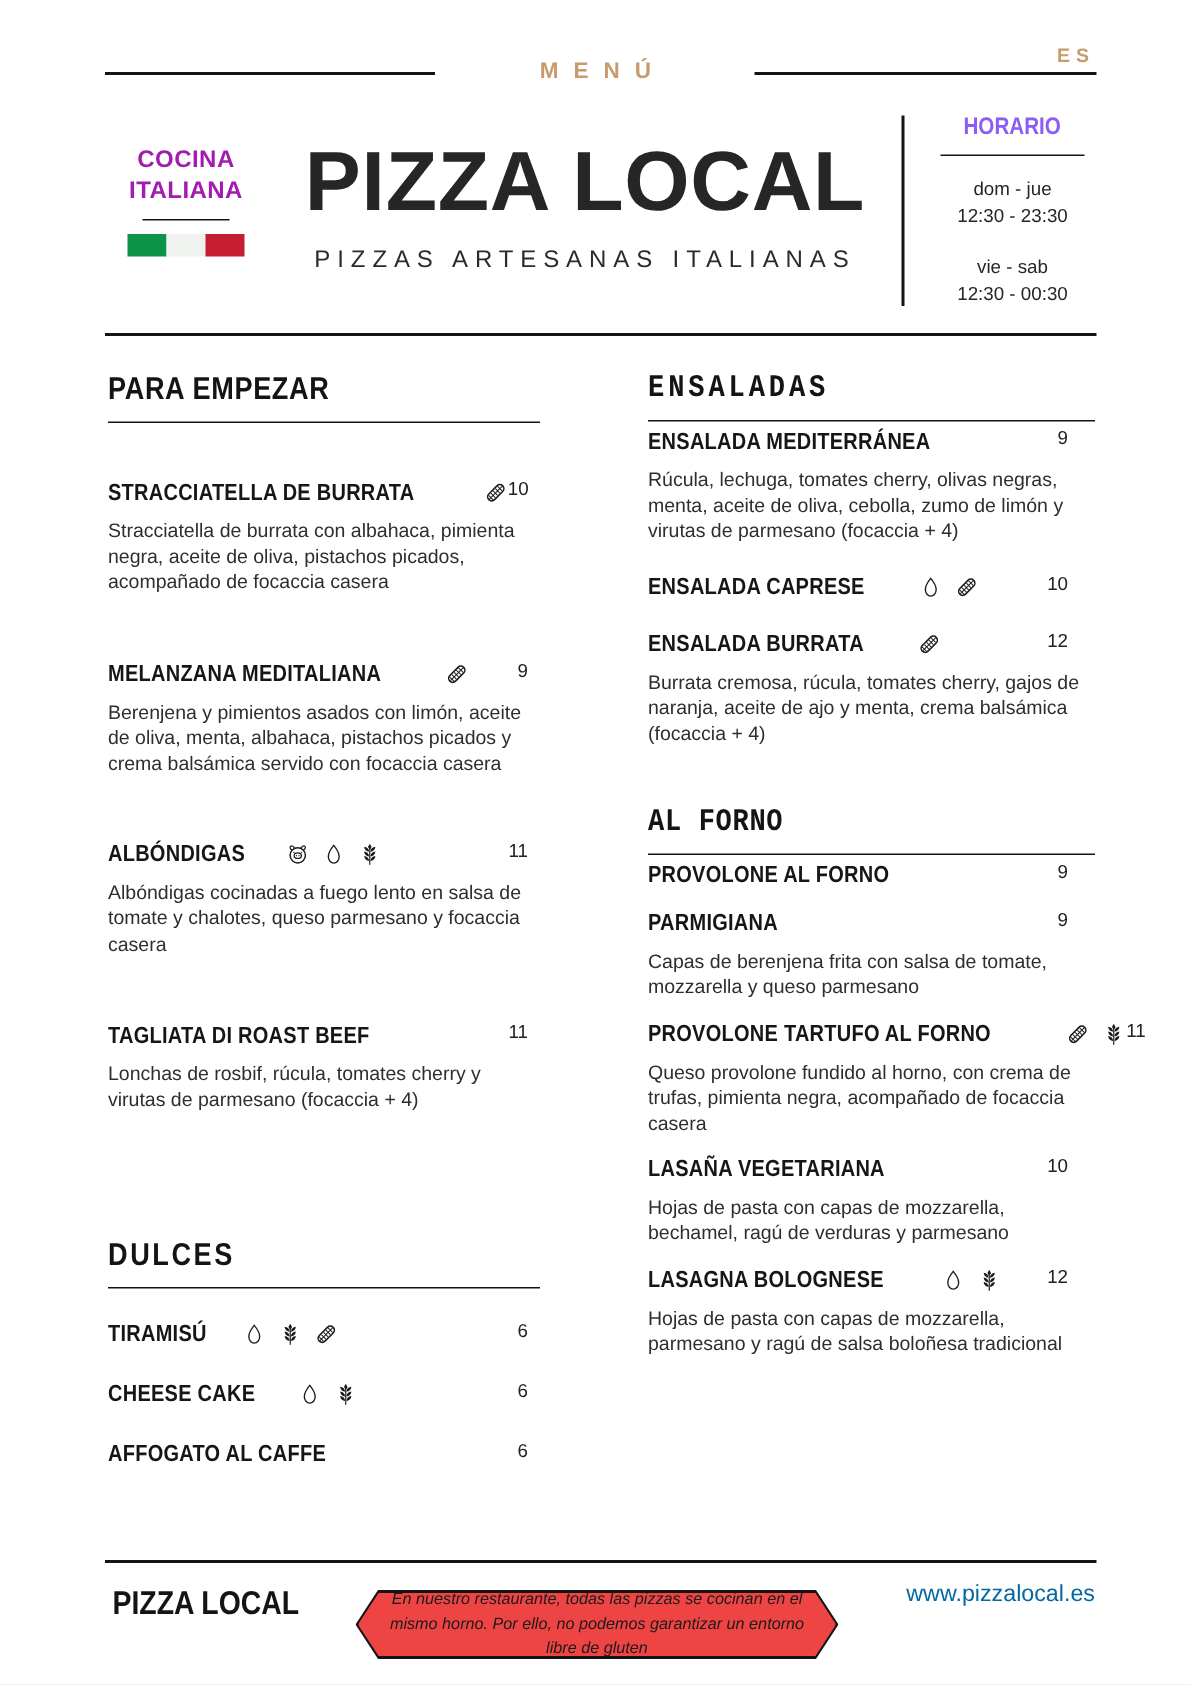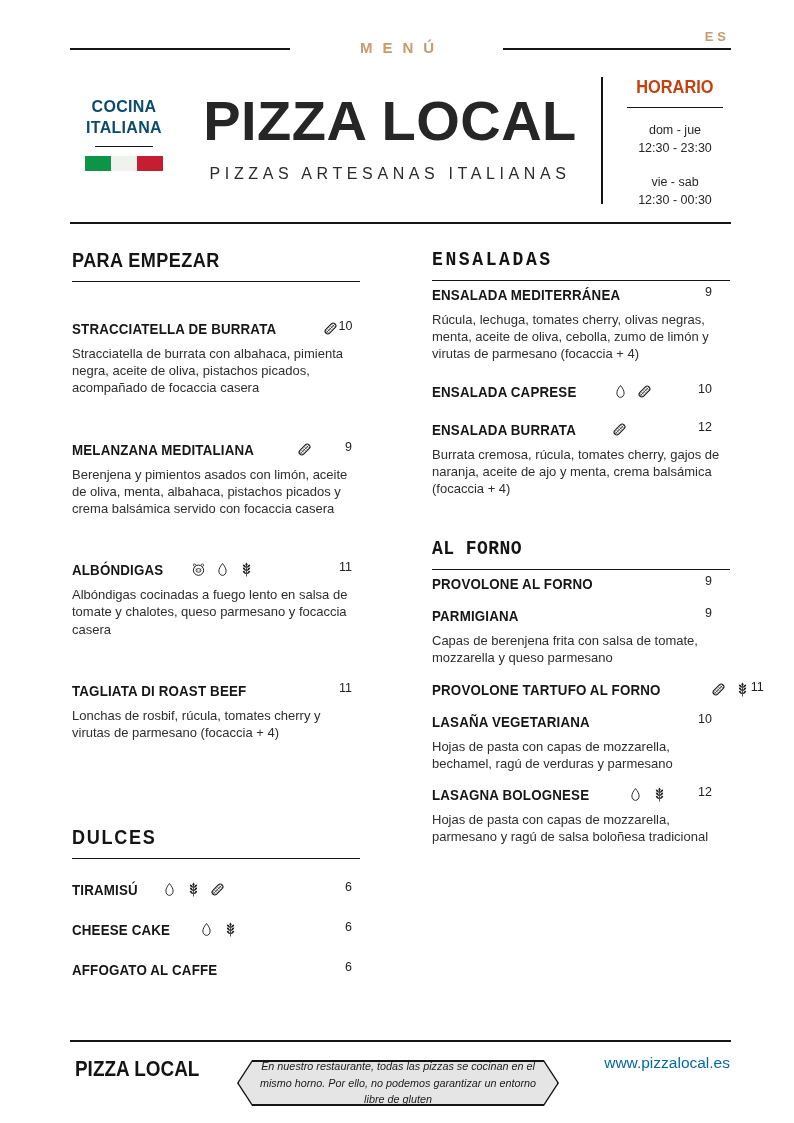--- a/index.html
+++ b/index.html
@@ -15,30 +15,30 @@
 
   
   .topbar-line-left{left:70px; top:48px; width:220px;}
   .topbar-line-right{left:503px; top:48px; width:228px;}
   .menu-label{left:0; right:0; top:39px; text-align:center;
     font-size:15px; font-weight:700; letter-spacing:10px; text-indent:10px; color:#c79b6d;}
   .lang{right:64px; top:29px; font-size:13px; font-weight:700; letter-spacing:4px; color:#c79b6d;margin-left:24px;}
 
   
   .badge{left:82px; top:97px; width:84px; text-align:center;}
-  .badge-text{font-size:16px; font-weight:700; line-height:1.3; letter-spacing:0.3px; color:#0c4a6e;}
+  .badge-text{font-size:16px; font-weight:700; line-height:1.3; letter-spacing:0.3px; color:#a21caf;}
   .badge-rule{width:58px; margin:7px auto 9px auto; border-top:1.5px solid #141414;}
   .flag{display:flex; width:78px; height:15px; margin:0 auto;}
   .flag span{flex:1;}
   .brand-center{left:180px; top:92px; width:420px; text-align:center;}
   .brand-title{font-size:56px; font-weight:700; letter-spacing:0.5px; color:#262626; line-height:1.05;}
   .brand-subtitle{margin-top:14px; font-size:16px; letter-spacing:4.6px; color:#2b2b2b;}
   .header-divider{left:601px; top:77px; height:127px; border-left:2px solid #141414;}
   .horario{left:613px; top:76px; width:124px; text-align:center;}
-  .horario-title{font-size:19px; font-weight:700; color:#c2410c;}
+  .horario-title{font-size:16px; font-weight:700; color:#8b5cf6;}
   .horario-rule{width:96px; margin:9px auto 13px auto; border-top:1.5px solid #141414;}
   .sched{font-size:12.5px; line-height:1.45; color:#262626;}
   .sched + .sched{margin-top:16px;}
   .header-rule{left:70px; top:222px; width:661px;}
 
   
   .columns{left:72px; top:248px; width:658px; display:flex;}
   .column{display:flex; flex-direction:column;}
   .col-left{width:288px; margin-right:72px;}
   .col-right{width:298px;}
@@ -63,21 +63,21 @@
   .col-left .section:nth-child(1) .item{margin-bottom:44px;}
   .col-left .section:nth-child(2) .item{margin-bottom:22px;}
   .col-right .section:nth-child(1) .item{margin-bottom:20px;}
   .col-right .section:nth-child(2) .item{margin-bottom:14px;}
 
   
   .footer-rule{left:70px; top:1040px; width:661px;}
   .footer-brand{left:75px; top:1056px; font-size:22px; font-weight:700; color:#141414;}
   .note{left:237px; top:1060px; width:322px; height:46px; background:#141414;
     clip-path:polygon(15px 0,307px 0,322px 50%,307px 100%,15px 100%,0 50%);}
-  .note-inner{position:absolute; left:1.6px; top:1.6px; right:1.6px; bottom:1.6px; background:#e5e5e5;
+  .note-inner{position:absolute; left:1.6px; top:1.6px; right:1.6px; bottom:1.6px; background:#ef4444;
     clip-path:polygon(14px 0,calc(100% - 14px) 0,100% 50%,calc(100% - 14px) 100%,14px 100%,0 50%);
     display:flex; align-items:center; justify-content:center; text-align:center;
     font-style:italic; font-size:10.8px; line-height:1.55; color:#1a1a1a; padding:0 20px; box-sizing:border-box;}
   .footer-url{right:64px; top:1054px; font-size:15.5px; color:#0369a1;}
 </style>
 </head>
 <body>
 
 <div class="page">
 
@@ -357,20 +357,21 @@
                     <path d="M11.4 14C8.7 13.8 7 12 6.7 9.3 9.5 9.5 11.2 11.3 11.4 14Z"></path>
                     <path d="M12.6 14C15.3 13.8 17 12 17.3 9.3 14.5 9.5 12.8 11.3 12.6 14Z"></path>
                     <path d="M11.4 18.3C8.7 18.1 7 16.3 6.7 13.6 9.5 13.8 11.2 15.6 11.4 18.3Z"></path>
                     <path d="M12.6 18.3C15.3 18.1 17 16.3 17.3 13.6 14.5 13.8 12.8 15.6 12.6 18.3Z"></path>
                     <rect x="11.45" y="6" width="1.1" height="16" rx="0.55"></rect>
                   </svg>
                 </span>
               </span>
               <span class="price">11</span>
             </div>
+            <p class="desc">Queso provolone fundido al horno, con crema de trufas, pimienta negra, acompañado de focaccia casera</p>
           </div>
           <div class="item">
             <div class="item-row">
               <span class="item-name cond">LASAÑA VEGETARIANA</span>
               <span class="price">10</span>
             </div>
             <p class="desc">Hojas de pasta con capas de mozzarella, bechamel, ragú de verduras y parmesano</p>
           </div>
           <div class="item">
             <div class="item-row">

